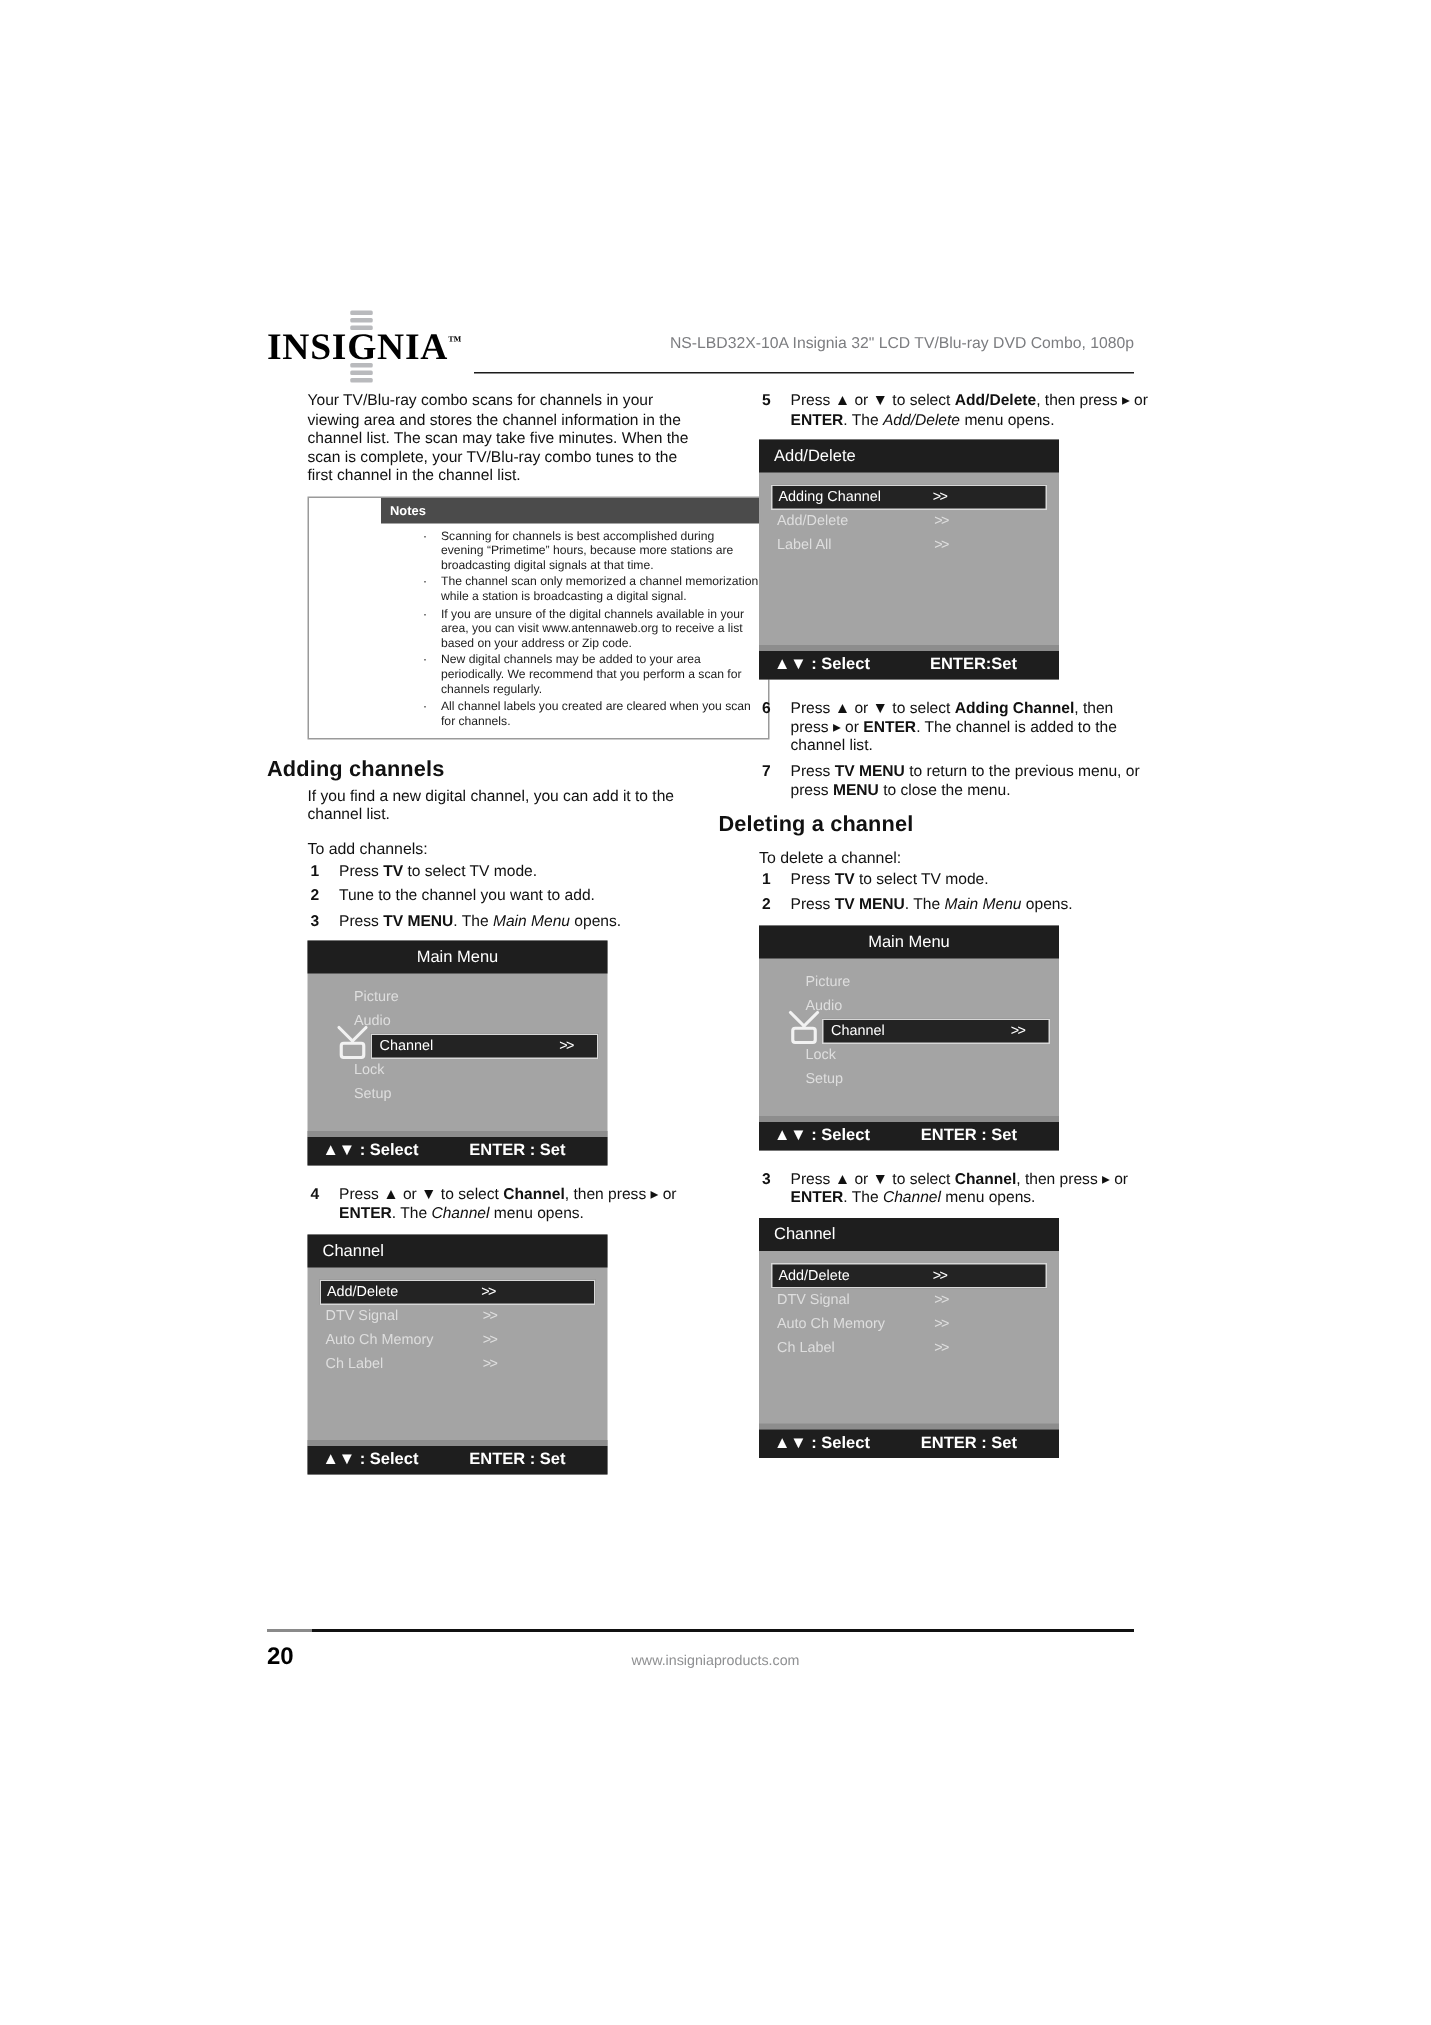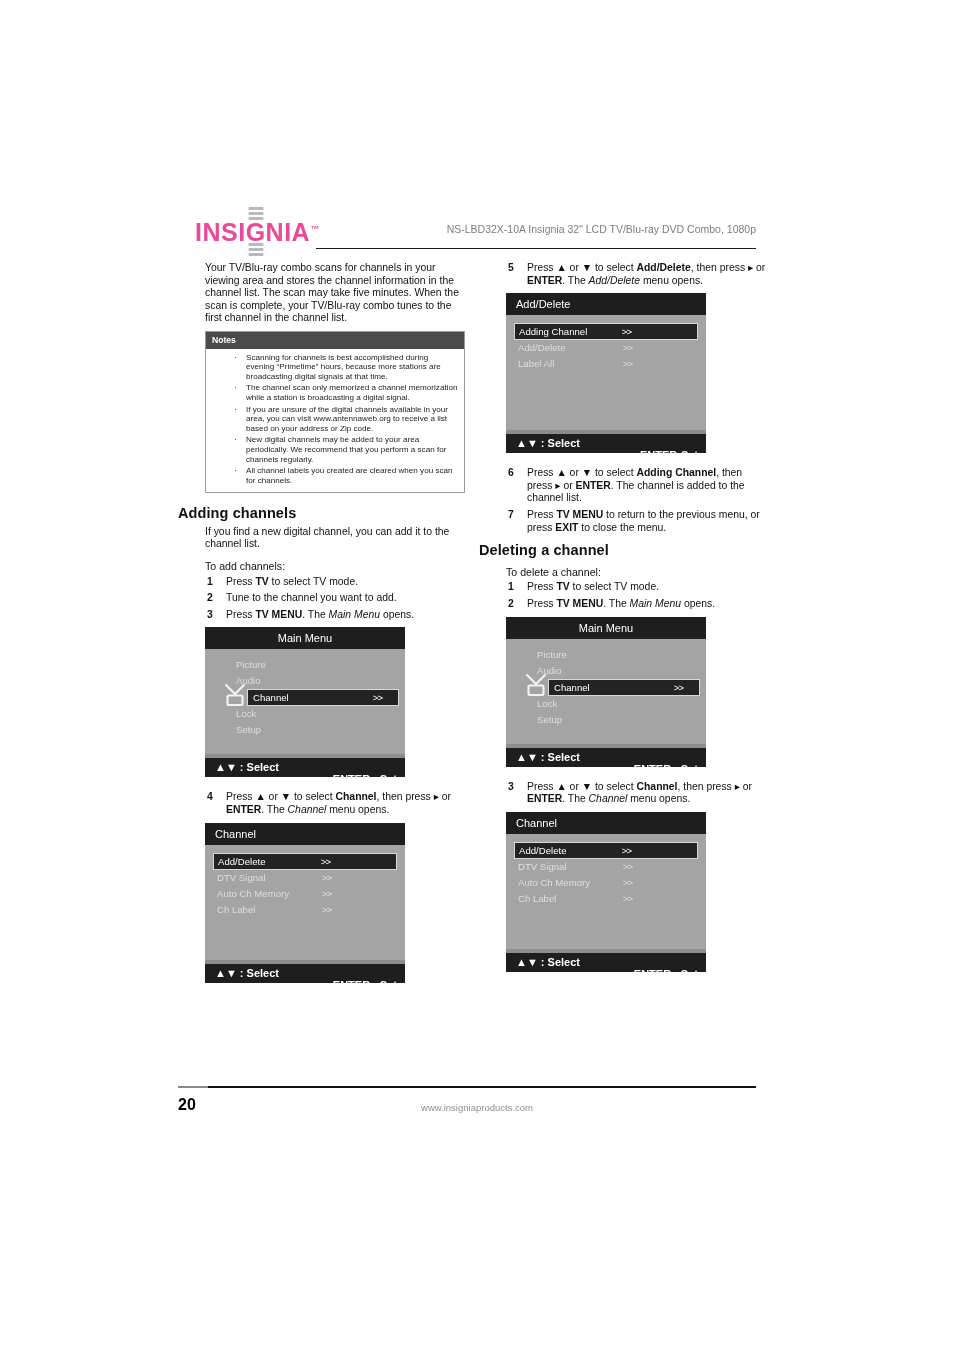--- a/index.html
+++ b/index.html
@@ -7,21 +7,21 @@
     width:954px;height:1350px;
     background:#ffffff;
     font-family:"Liberation Sans", sans-serif;
     color:#000;
     -webkit-font-smoothing:antialiased;
   }
   .page{position:relative;width:954px;height:1350px;overflow:hidden;}
 
   
   .header{position:absolute;left:178px;top:212px;width:578px;height:44px;}
-  .logo{position:absolute;left:17px;top:6px;font-size:25px;font-weight:bold;letter-spacing:.5px;color:#ec4899;font-family:Liberation Sans, sans-serif;}
+  .logo{position:absolute;left:0;top:6px;font-size:25px;font-weight:bold;letter-spacing:.5px;color:#000000;font-family:Liberation Serif, serif;}
   .logo .tm{font-size:9px;vertical-align:super;font-weight:bold;}
   .logo-g{position:relative;display:inline-block;}
   .g-bars{position:absolute;left:50%;transform:translateX(-50%);width:15px;}
   .g-bars i{display:block;background:#b9babd;height:3px;margin-bottom:2px;border-radius:1px;}
   .g-bars.top{top:-11px;}
   .g-bars.bot{bottom:-11px;}
   .header-title{position:absolute;right:0;top:11px;font-size:10.5px;color:#7c7d80;white-space:nowrap;}
   .header-rule{position:absolute;left:138px;top:36px;width:440px;height:1px;background:#1b1b1b;}
 
   
@@ -33,21 +33,21 @@
   .h2{font-size:14.5px;font-weight:bold;margin:0 0 6px 0;letter-spacing:.1px;}
   .h2.indent-out{margin-left:-27px;}
   .h3{font-size:10.6px;font-weight:normal;margin:9px 0 3px 0;}
 
   
   ol.steps{list-style:none;margin:0;padding:0;}
   ol.steps li{position:relative;padding-left:21px;margin-bottom:4px;}
   ol.steps li .num{position:absolute;left:2px;top:0;font-weight:bold;}
 
   
-  .notes{border:1px solid #9a9a9a;margin:4px 0 14px 0;width:258px;}
+  .notes{border:1px solid #9a9a9a;margin:4px 0 14px 0;width:258px;padding-left:48px;}
   .notes-hd{background:#4b4b4b;color:#fff;font-size:8.6px;font-weight:bold;padding:2px 6px;}
   .notes-body{padding:4px 6px 5px 6px;}
   .notes ul{list-style:none;margin:0;padding:0 0 0 34px;}
   .notes ul li{position:relative;font-size:8.1px;line-height:9.6px;margin-bottom:2px;color:#1c1c1c;}
   .notes ul li .dot{position:absolute;left:-12px;top:0;font-size:8px;}
 
   
   .osd{width:200px;background:#a4a4a4;margin:6px 0 14px 0;font-size:0;}
   .osd-title{height:22px;background:#1e1e1e;color:#ffffff;font-size:11px;line-height:22px;}
   .osd-title.center{text-align:center;}
@@ -66,21 +66,21 @@
   .osd-list.indent .osd-row .chev{right:22px;}
   .osd-list.indent .osd-row.sel{margin-left:42px;margin-right:6px;padding-left:5px;}
   .osd-list.indent .osd-row.sel .chev{right:16px;}
   .osd-list.plain .osd-row{padding-left:12px;}
   .osd-list.plain .osd-row .chev{right:74px;}
   .osd-list.plain .osd-row.sel{margin-left:8px;margin-right:8px;padding-left:4px;}
   .osd-list.plain .osd-row.sel .chev{right:66px;}
   .osd-foot{height:19px;background:#1e1e1e;color:#ffffff;font-size:11px;line-height:19px;
             position:relative;font-weight:bold;}
   .osd-foot .lft{position:absolute;left:10px;}
-  .osd-foot .rgt{position:absolute;right:8px;margin-top:12px;}
+  .osd-foot .rgt{position:absolute;right:28px;}
   .osd-sep{height:4px;background:#8d8d8d;}
 
   
   .footer-rule{position:absolute;left:178px;top:1086px;width:578px;height:1.5px;background:#111;}
   .footer-rule-grey{position:absolute;left:178px;top:1086px;width:30px;height:1.5px;background:#8a8a8a;}
   .page-num{position:absolute;left:178px;top:1096px;font-size:16px;font-weight:bold;color:#000;}
   .site{position:absolute;left:0;top:1102px;width:954px;text-align:center;font-size:9.5px;color:#8f9092;}
 </style>
 </head>
 <body>
@@ -199,21 +199,21 @@
       </div>
       <div class="osd-sep"></div>
       <div class="osd-foot">
         <span class="lft">▲▼ : Select</span>
         <span class="rgt">ENTER:Set</span>
       </div>
     </div>
 
     <ol class="steps">
       <li><span class="num">6</span><span>Press ▲ or ▼ to select <b>Adding Channel</b>, then press ▸ or <b>ENTER</b>. The channel is added to the channel list.</span></li>
-      <li><span class="num">7</span><span>Press <b>TV MENU</b> to return to the previous menu, or press <b>EXIT</b> to close the menu.</span></li>
+      <li><span class="num">7</span><span>Press <b>TV MENU</b> to return to the previous menu, or press <b>MENU</b> to close the menu.</span></li>
     </ol>
 
     <div class="h2 indent-out" style="margin-top:10px;">Deleting a channel</div>
 
     <div class="h3">To delete a channel:</div>
 
     <ol class="steps">
       <li><span class="num">1</span><span>Press <b>TV</b> to select TV mode.</span></li>
       <li><span class="num">2</span><span>Press <b>TV MENU</b>. The <i>Main Menu</i> opens.</span></li>
     </ol>

